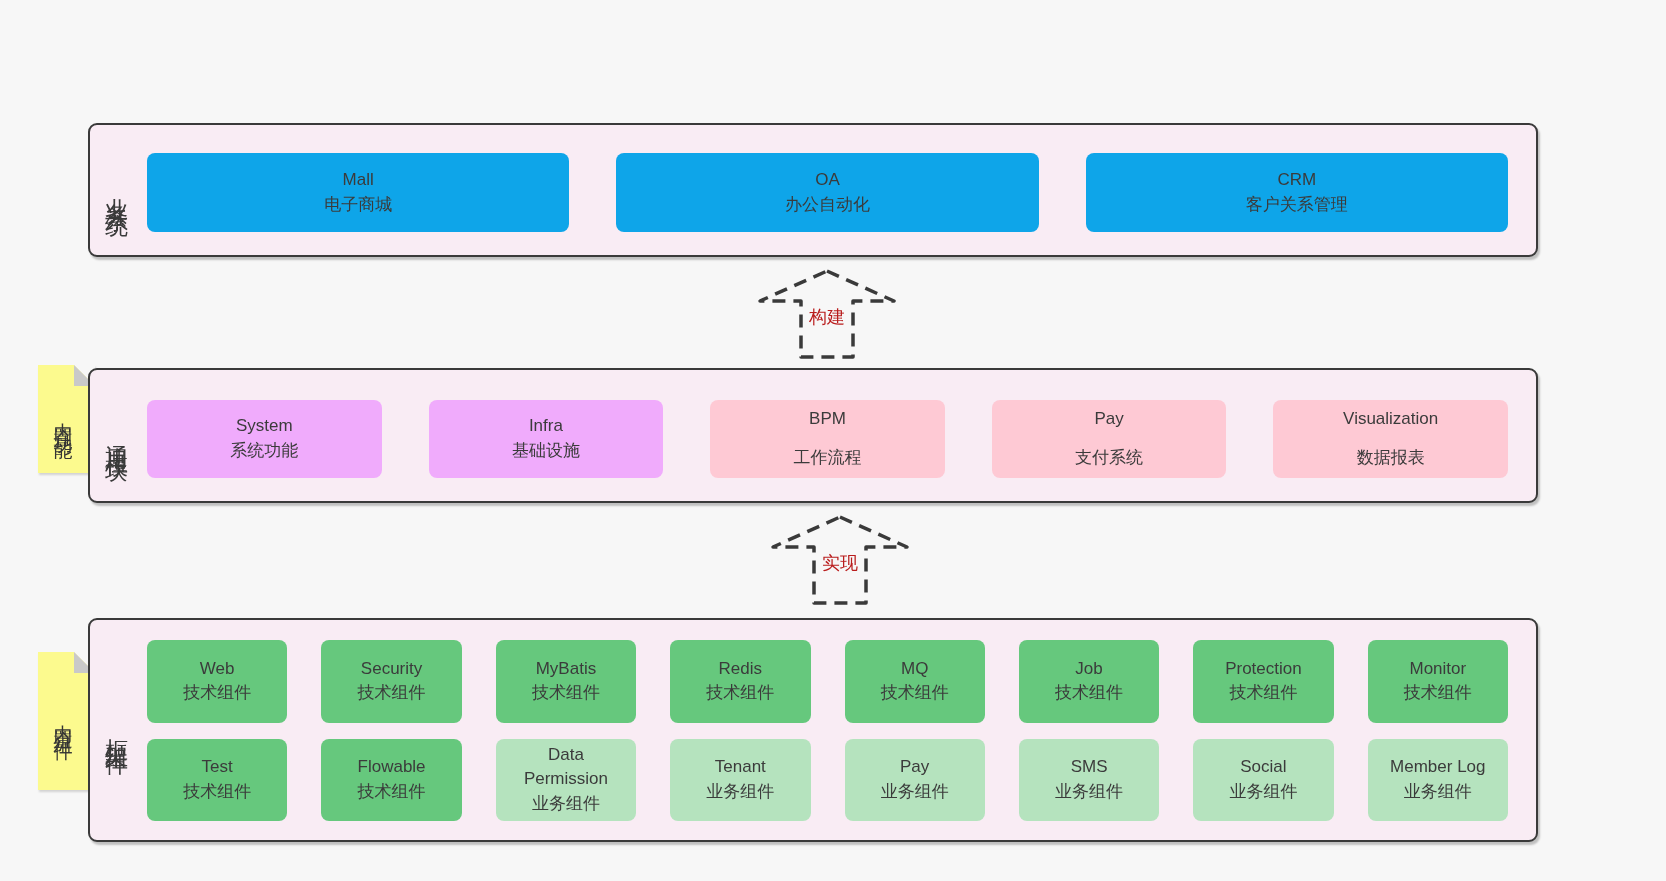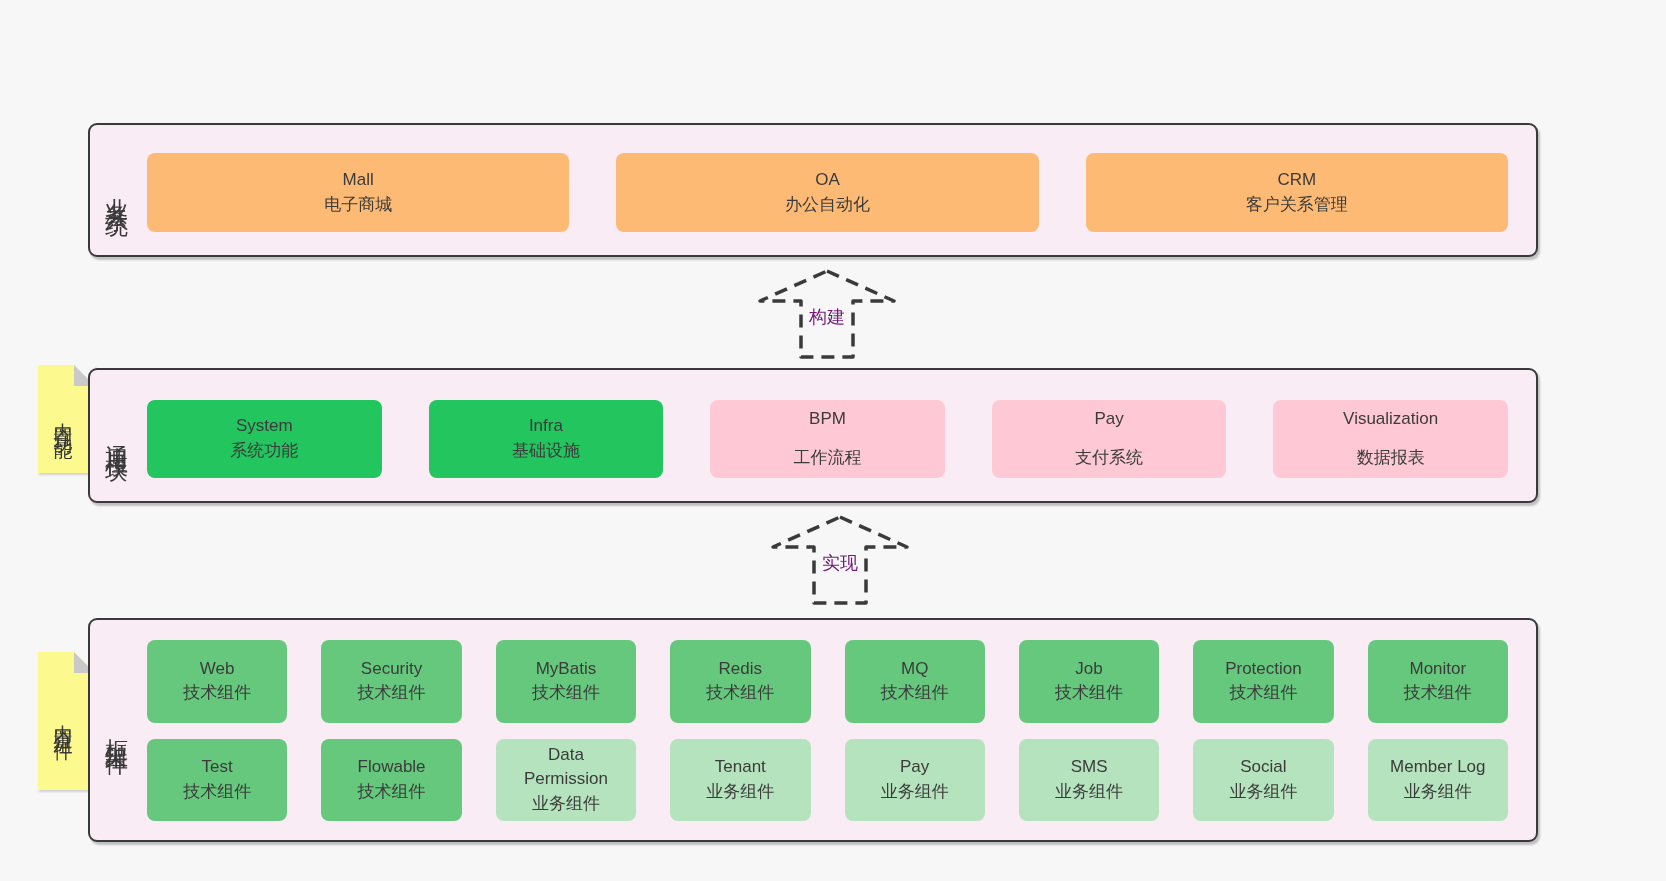--- a/index.html
+++ b/index.html
@@ -35,22 +35,22 @@
     display:flex;flex-direction:column;gap:16px;
   }
   #panel-framework .boxes{position:static;flex:1;}
 
   .box{
     flex:1;border-radius:8px;box-sizing:border-box;
     display:flex;flex-direction:column;align-items:center;justify-content:center;
     text-align:center;font-size:17px;line-height:1.45;padding:2px 6px;
   }
   .cols8 .box{padding:2px 10px;}
-  .v-blue{background:#fdba74;}
-  .v-red{background:#22c55e;text-align:right;}
+  .v-blue{background:#0ea5e9;}
+  .v-red{background:#f0abfc;text-align:right;}
   .v-pink{background:#fec9d4;gap:14px;}
   .v-green{background:#66c87d;}
   .v-lightgreen{background:#b5e3be;}
 
   
   .sticky{
     position:absolute;left:38px;width:57px;background:#fcfa8e;
     box-shadow:1px 2px 2px rgba(0,0,0,0.15);z-index:0;
   }
   #sticky-common{top:365px;height:108px;}
@@ -69,21 +69,21 @@
     font-size:19px;letter-spacing:6px;color:#333;white-space:nowrap;
   }
 
   
   .arrow{position:absolute;width:150px;height:92px;z-index:2;}
   #arrow-build{left:752px;top:268px;}
   #arrow-implement{left:765px;top:514px;}
   .arrow svg{display:block;width:100%;height:100%;}
   .arrow-label{
     position:absolute;left:50%;top:37px;transform:translateX(-50%);
-    font-size:18px;color:#701a75;background:#f7f7f7;padding:0 3px;
+    font-size:18px;color:#b91c1c;background:#f7f7f7;padding:0 3px;
     white-space:nowrap;
   }
 </style>
 </head>
 <body>
 
 <div class="sticky" id="sticky-common">
   <span class="sticky-label">内置功能</span>
 </div>
 <div class="sticky" id="sticky-framework">

